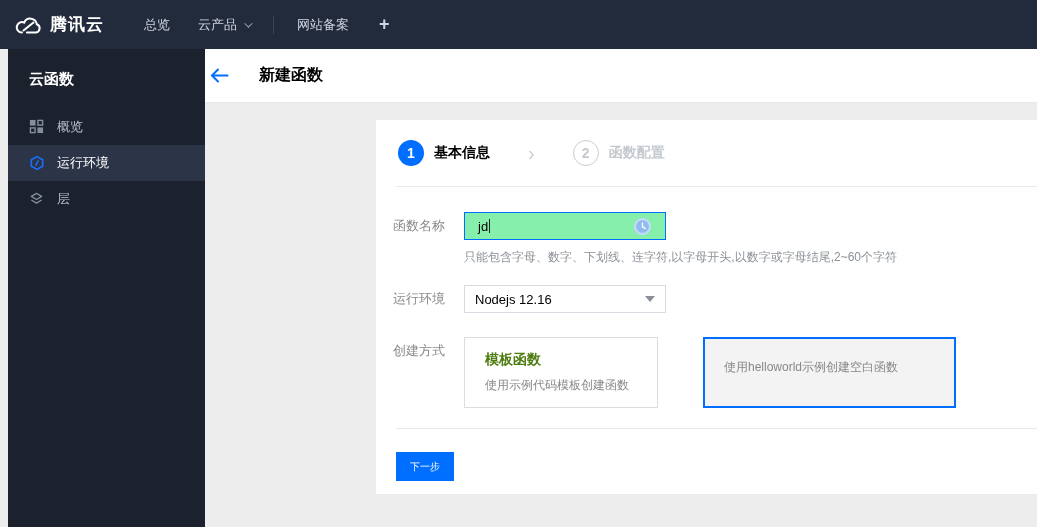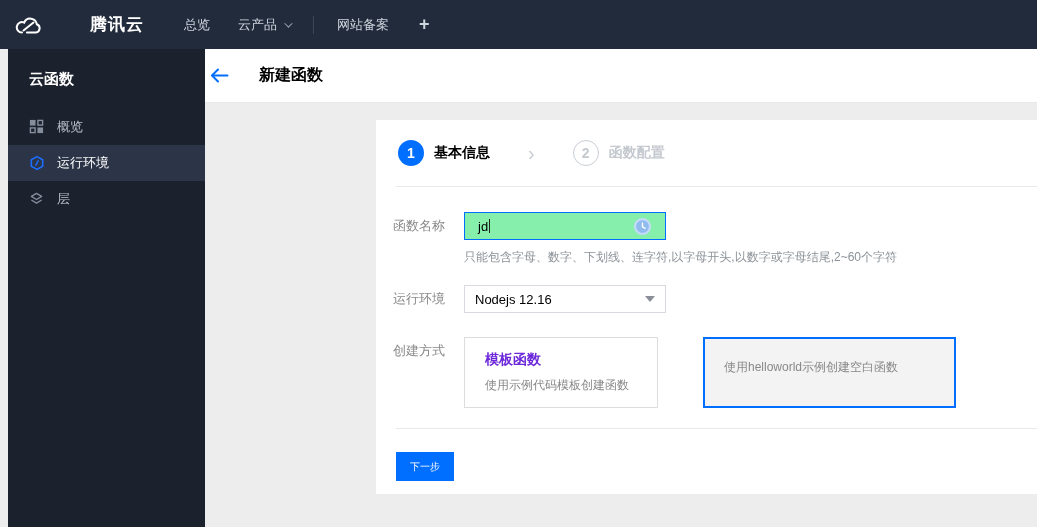--- a/index.html
+++ b/index.html
@@ -2,21 +2,21 @@
 <html><head>
 <meta charset="utf-8">
 <style>
   * { margin:0; padding:0; box-sizing:border-box; }
   html,body { width:1037px; height:527px; overflow:hidden;
     font-family:"Liberation Sans", sans-serif; background:#ededed; }
 
   
   .topnav { position:absolute; left:0; top:0; width:1037px; height:49px;
     background:#222b3b; display:flex; align-items:center; z-index:30; }
-  .brand { display:flex; align-items:center; margin-left:14px; cursor:pointer;gap:40px; }
+  .brand { display:flex; align-items:center; margin-left:14px; cursor:pointer; }
   .brand-text { color:#fff; font-size:17px; font-weight:bold; margin-left:9px; letter-spacing:1px; }
   .nav-menu { display:flex; align-items:center; margin-left:26px; height:100%; }
   .nav-link { color:#cfd5df; font-size:13px; padding:0 14px; height:100%;
     display:flex; align-items:center; cursor:pointer; }
   .nav-caret { display:inline-block; width:6px; height:6px; border-right:1px solid #9aa3b2;
     border-bottom:1px solid #9aa3b2; transform:rotate(45deg) translateY(-2px); margin-left:7px; }
   .nav-divider { width:1px; height:18px; background:#3c4555; margin:0 9px; }
   .nav-plus { font-size:18px; font-weight:bold; padding:0 16px; }
 
   
@@ -61,21 +61,21 @@
   .row-runtime { margin-bottom:24px; }
   .select-box { width:202px; height:28px; border:1px solid #d7dae0; display:flex;
     align-items:center; padding:0 10px; background:#fff; cursor:pointer; }
   .select-val { font-size:13px; color:#000; }
   .select-arrow { margin-left:auto; width:0; height:0; border-left:5px solid transparent;
     border-right:5px solid transparent; border-top:6px solid #8a8f97; }
   .mcard { width:194px; height:71px; border:1px solid #ddd; background:#fff;
     padding:13px 0 0 20px; cursor:pointer; }
   .mcard.selected { width:253px; border:2px solid #006eff; background:#f3f3f3;
     margin-left:45px; padding:12px 0 0 19px; }
-  .mcard-title { font-size:14px; font-weight:bold; color:#6d28d9; }
+  .mcard-title { font-size:14px; font-weight:bold; color:#4d7c0f; }
   .mcard-desc { font-size:12px; color:#888; margin-top:8px; }
   .footer-hr { margin-top:20px; }
   .footer { padding:23px 0 0 20px; }
   .next-btn { width:58px; height:29px; background:#006eff; color:#fff; border:none;
     font-size:10px; cursor:pointer; font-family:"Liberation Sans", sans-serif; }
 </style>
 </head>
 <body>
 
 <div class="topnav">

